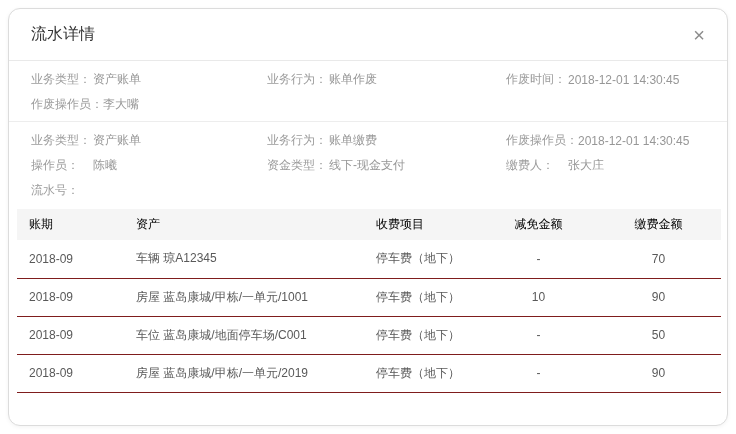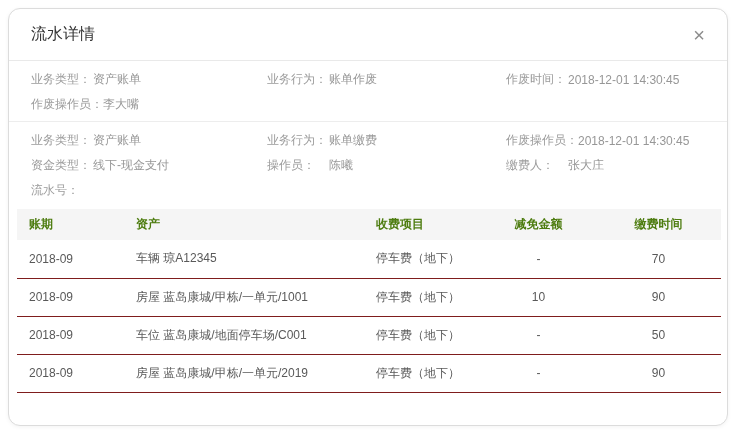--- a/index.html
+++ b/index.html
@@ -23,22 +23,22 @@
   .field .value { color: #979797; }
   .link { text-decoration: underline; color: #979797; cursor: pointer; }
 
   .charge-table { width: 704px; margin: 2px 8px 0; border-collapse: collapse;
     font-size: 12px; color: #595959; table-layout: fixed; }
   .charge-table col.c1 { width: 107px; }
   .charge-table col.c2 { width: 240px; }
   .charge-table col.c3 { width: 117px; }
   .charge-table col.c4 { width: 115px; }
   .charge-table col.c5 { width: 125px; }
-  .charge-table th { background: #f5f5f5; height: 31px; font-weight: bold;
-    color: #4d7c0f; text-align: left; padding: 0 12px; }
+  .charge-table th { background: #f5f5f5; height: 31px; font-weight: normal;
+    color: #000000; text-align: left; padding: 0 12px; }
   .charge-table td { height: 38px; padding: 0 12px;
     border-bottom: 1px solid #7f1d1d; text-align: left; }
   .charge-table th.center, .charge-table td.center { text-align: center; }
   .charge-table tr.footer-row td { border-bottom: none; height: 33px; }
 </style>
 </head>
 <body>
 
 <div class="modal">
 
@@ -76,26 +76,26 @@
       </div>
       <div class="field">
         <span class="label">业务行为：</span>
         <span class="value">账单缴费</span>
       </div>
       <div class="field">
         <span class="label">作废操作员：</span>
         <span class="value">2018-12-01 14:30:45</span>
       </div>
       <div class="field">
+        <span class="label">操作员：</span>
+        <span class="value">陈曦</span>
+      </div>
+      <div class="field">
         <span class="label">资金类型：</span>
         <span class="value">线下-现金支付</span>
-      </div>
-      <div class="field">
-        <span class="label">操作员：</span>
-        <span class="value">陈曦</span>
       </div>
       <div class="field">
         <span class="label">缴费人：</span>
         <span class="value">张大庄</span>
       </div>
       <div class="field">
         <span class="label">流水号：</span>
       </div>
       <div class="field"></div>
     </div>
@@ -108,21 +108,21 @@
         <col class="c3">
         <col class="c4">
         <col class="c5">
       </colgroup>
     <thead>
       <tr>
         <th>账期</th>
         <th>资产</th>
         <th>收费项目</th>
         <th class="center">减免金额</th>
-        <th class="center">缴费时间</th>
+        <th class="center">缴费金额</th>
       </tr>
     </thead>
     <tbody>
       <tr>
         <td>2018-09</td>
         <td>车辆 琼A12345</td>
         <td>停车费（地下）</td>
         <td class="center">-</td>
         <td class="center">70</td>
       </tr>

